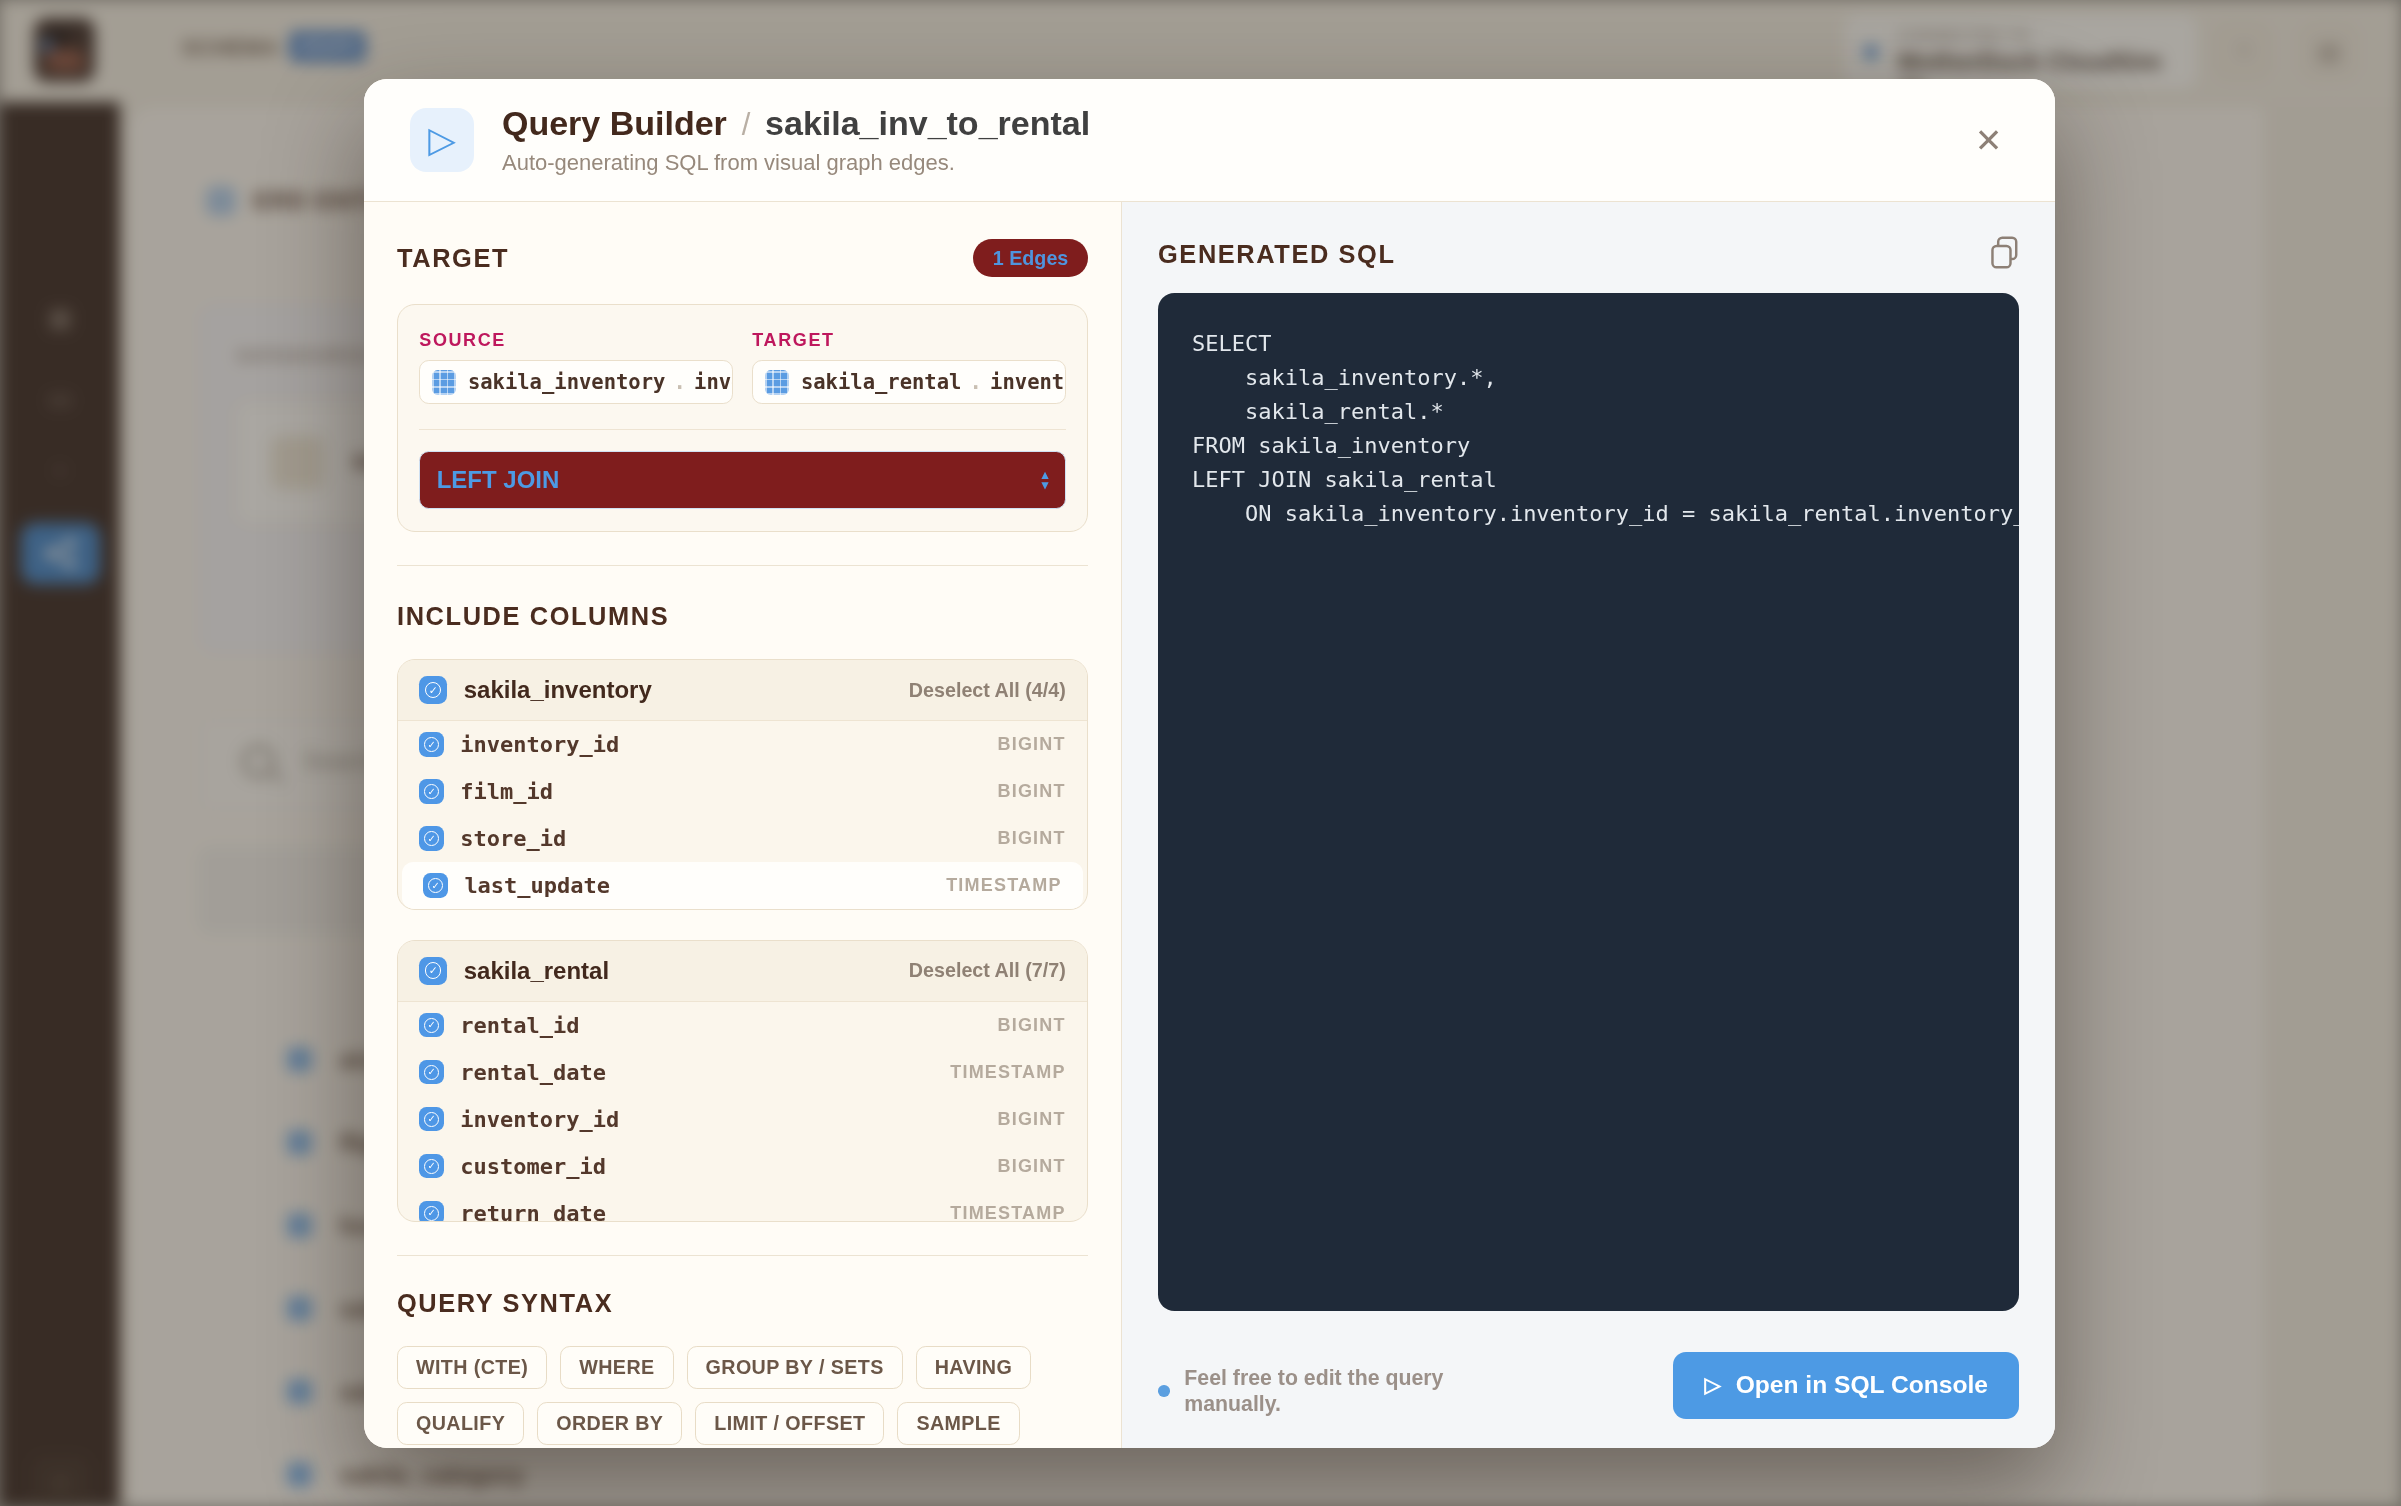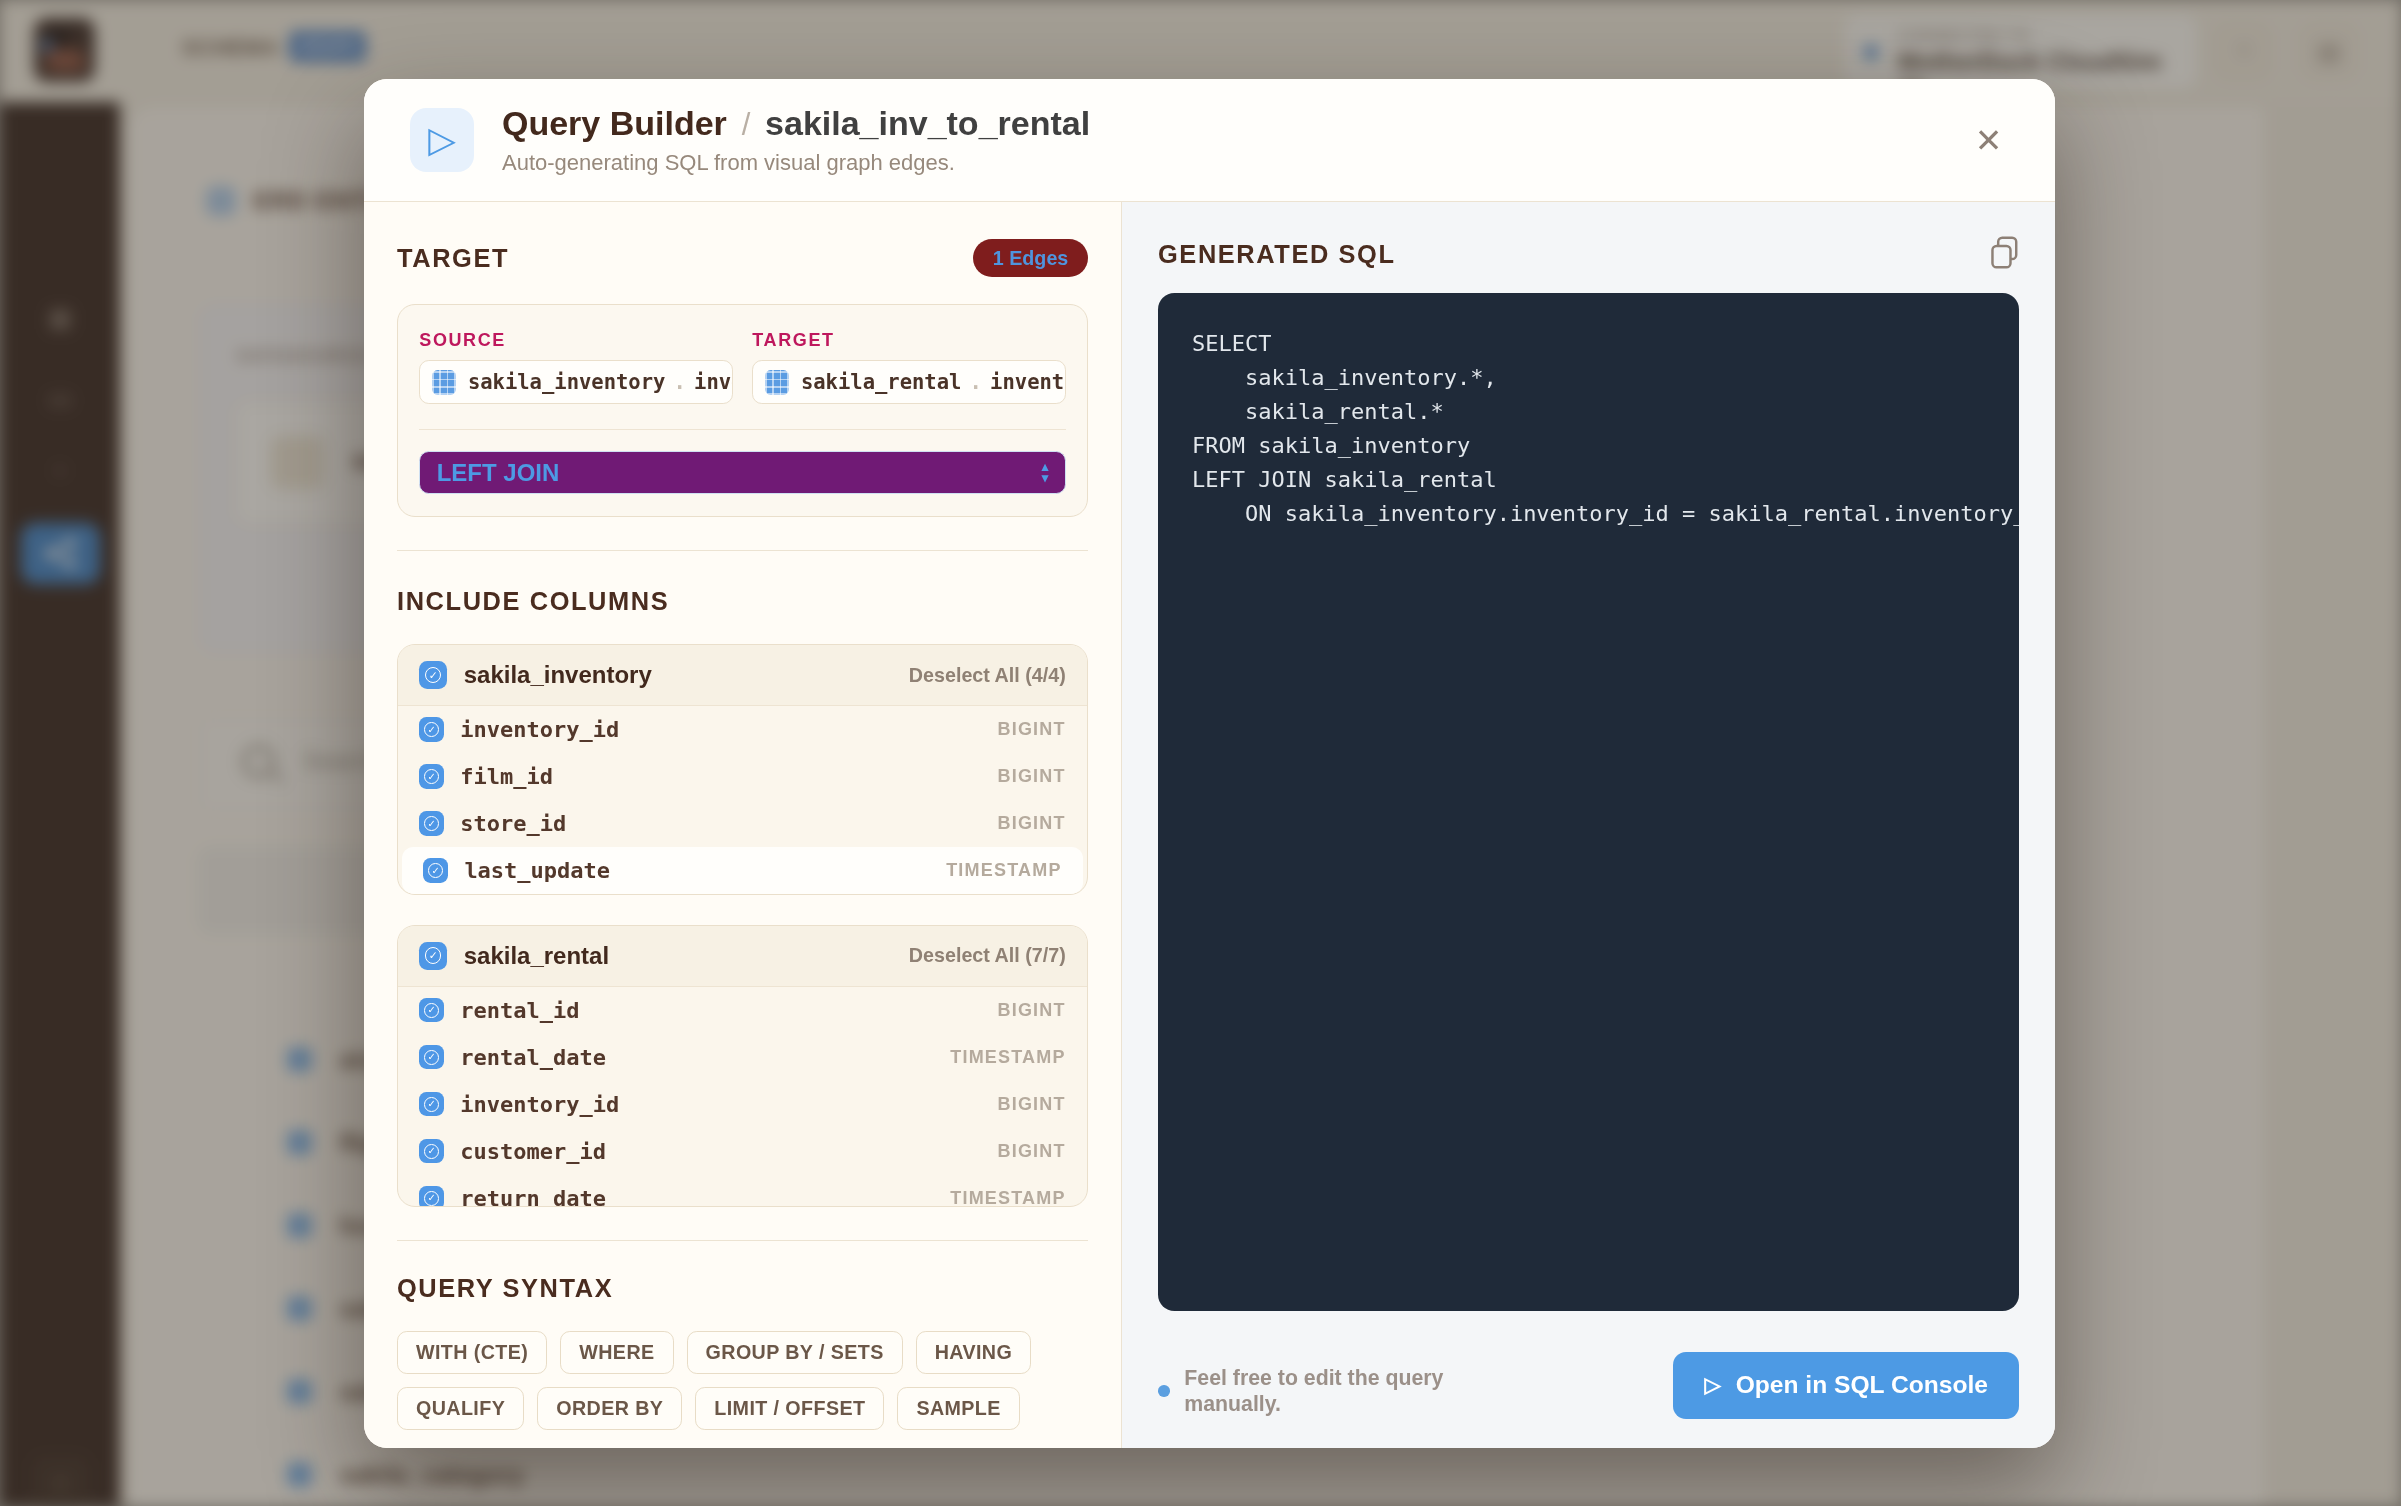--- a/index.html
+++ b/index.html
@@ -84,21 +84,21 @@
   .join-col { flex:1; min-width:0; }
   .field-label { font-size:18px; font-weight:bold; letter-spacing:1.6px; color:#be185d; }
   .join-field { margin-top:9.8px; height:44px; background:#fffefb; border:1.6px solid #eadfcb; border-radius:9.8px;
                 display:flex; align-items:center; padding:0 11.5px; overflow:hidden; white-space:nowrap;
                 font-family:"DejaVu Sans Mono", monospace; font-size:20.5px; font-weight:bold; color:#4a3328; }
   .tbl-ico { width:24.6px; height:24.6px; flex:none; border-radius:5.7px; margin-right:11.5px; background:#5b9ce2;
              background-image:repeating-linear-gradient(0deg, rgba(255,255,255,.55) 0 1.6px, transparent 1.6px 7.4px),
                               repeating-linear-gradient(90deg, rgba(255,255,255,.55) 0 1.6px, transparent 1.6px 7.4px); }
   .jf-dot { color:#c9bfb2; margin:0 8.2px; }
   .join-div { margin-top:24.6px; border-top:1.6px solid #eee4d3; }
-  .join-select { margin-top:21.3px; height:43px; background:#701a75; border:1.6px solid #cfe0f2; border-radius:9.8px;
+  .join-select { margin-top:21.3px; height:58px; background:#7f1d1d; border:1.6px solid #cfe0f2; border-radius:9.8px;
                  display:flex; align-items:center; padding:0 16.4px; color:#4d9ae4; font-size:24px; font-weight:bold; cursor:pointer; }
   .updown { margin-left:auto; display:flex; flex-direction:column; line-height:10.7px; font-size:13px; color:#4d9ae4; }
 
   .hr { margin-top:33px; border-top:1.6px solid #ece3d2; }
   .cols-head { margin-top:33px; }
 
   .group-card { margin-top:24.6px; background:#fbf6ec; border:1.6px solid #eadfcb; border-radius:18px; overflow:hidden; }
   .group-card.clip { height:282px; }
   .group-head { height:61px; background:#f7f1e4; border-bottom:1.6px solid #eee4d2; display:flex; align-items:center; padding:0 21.3px; }
   .group-name { margin-left:16.4px; font-size:24px; font-weight:bold; color:#42291d; }

